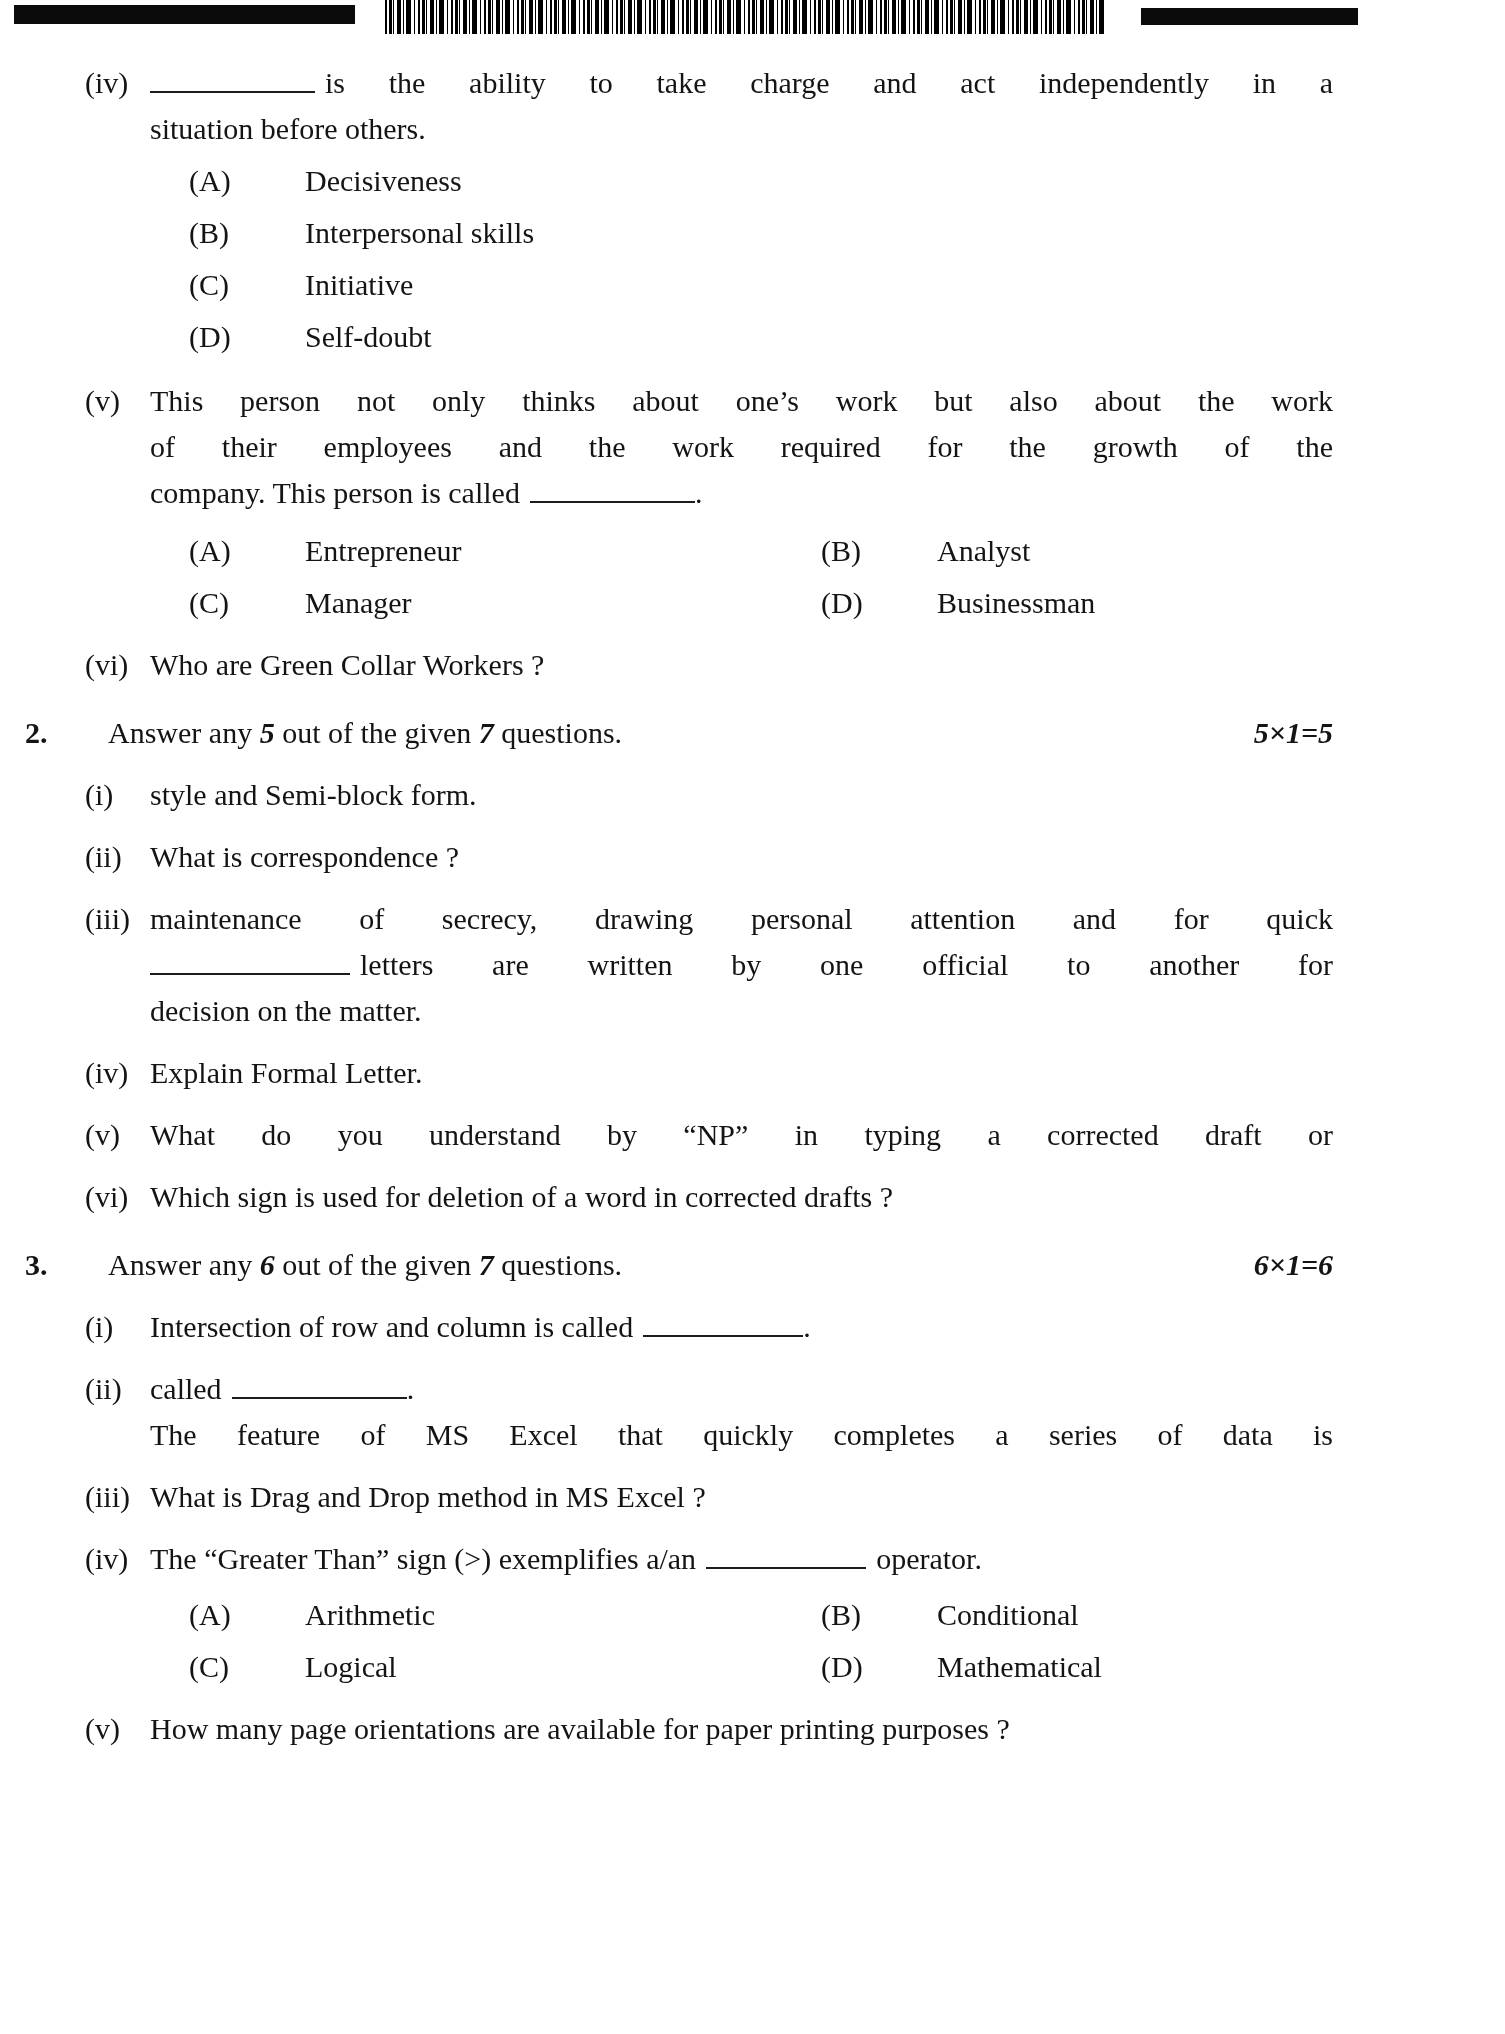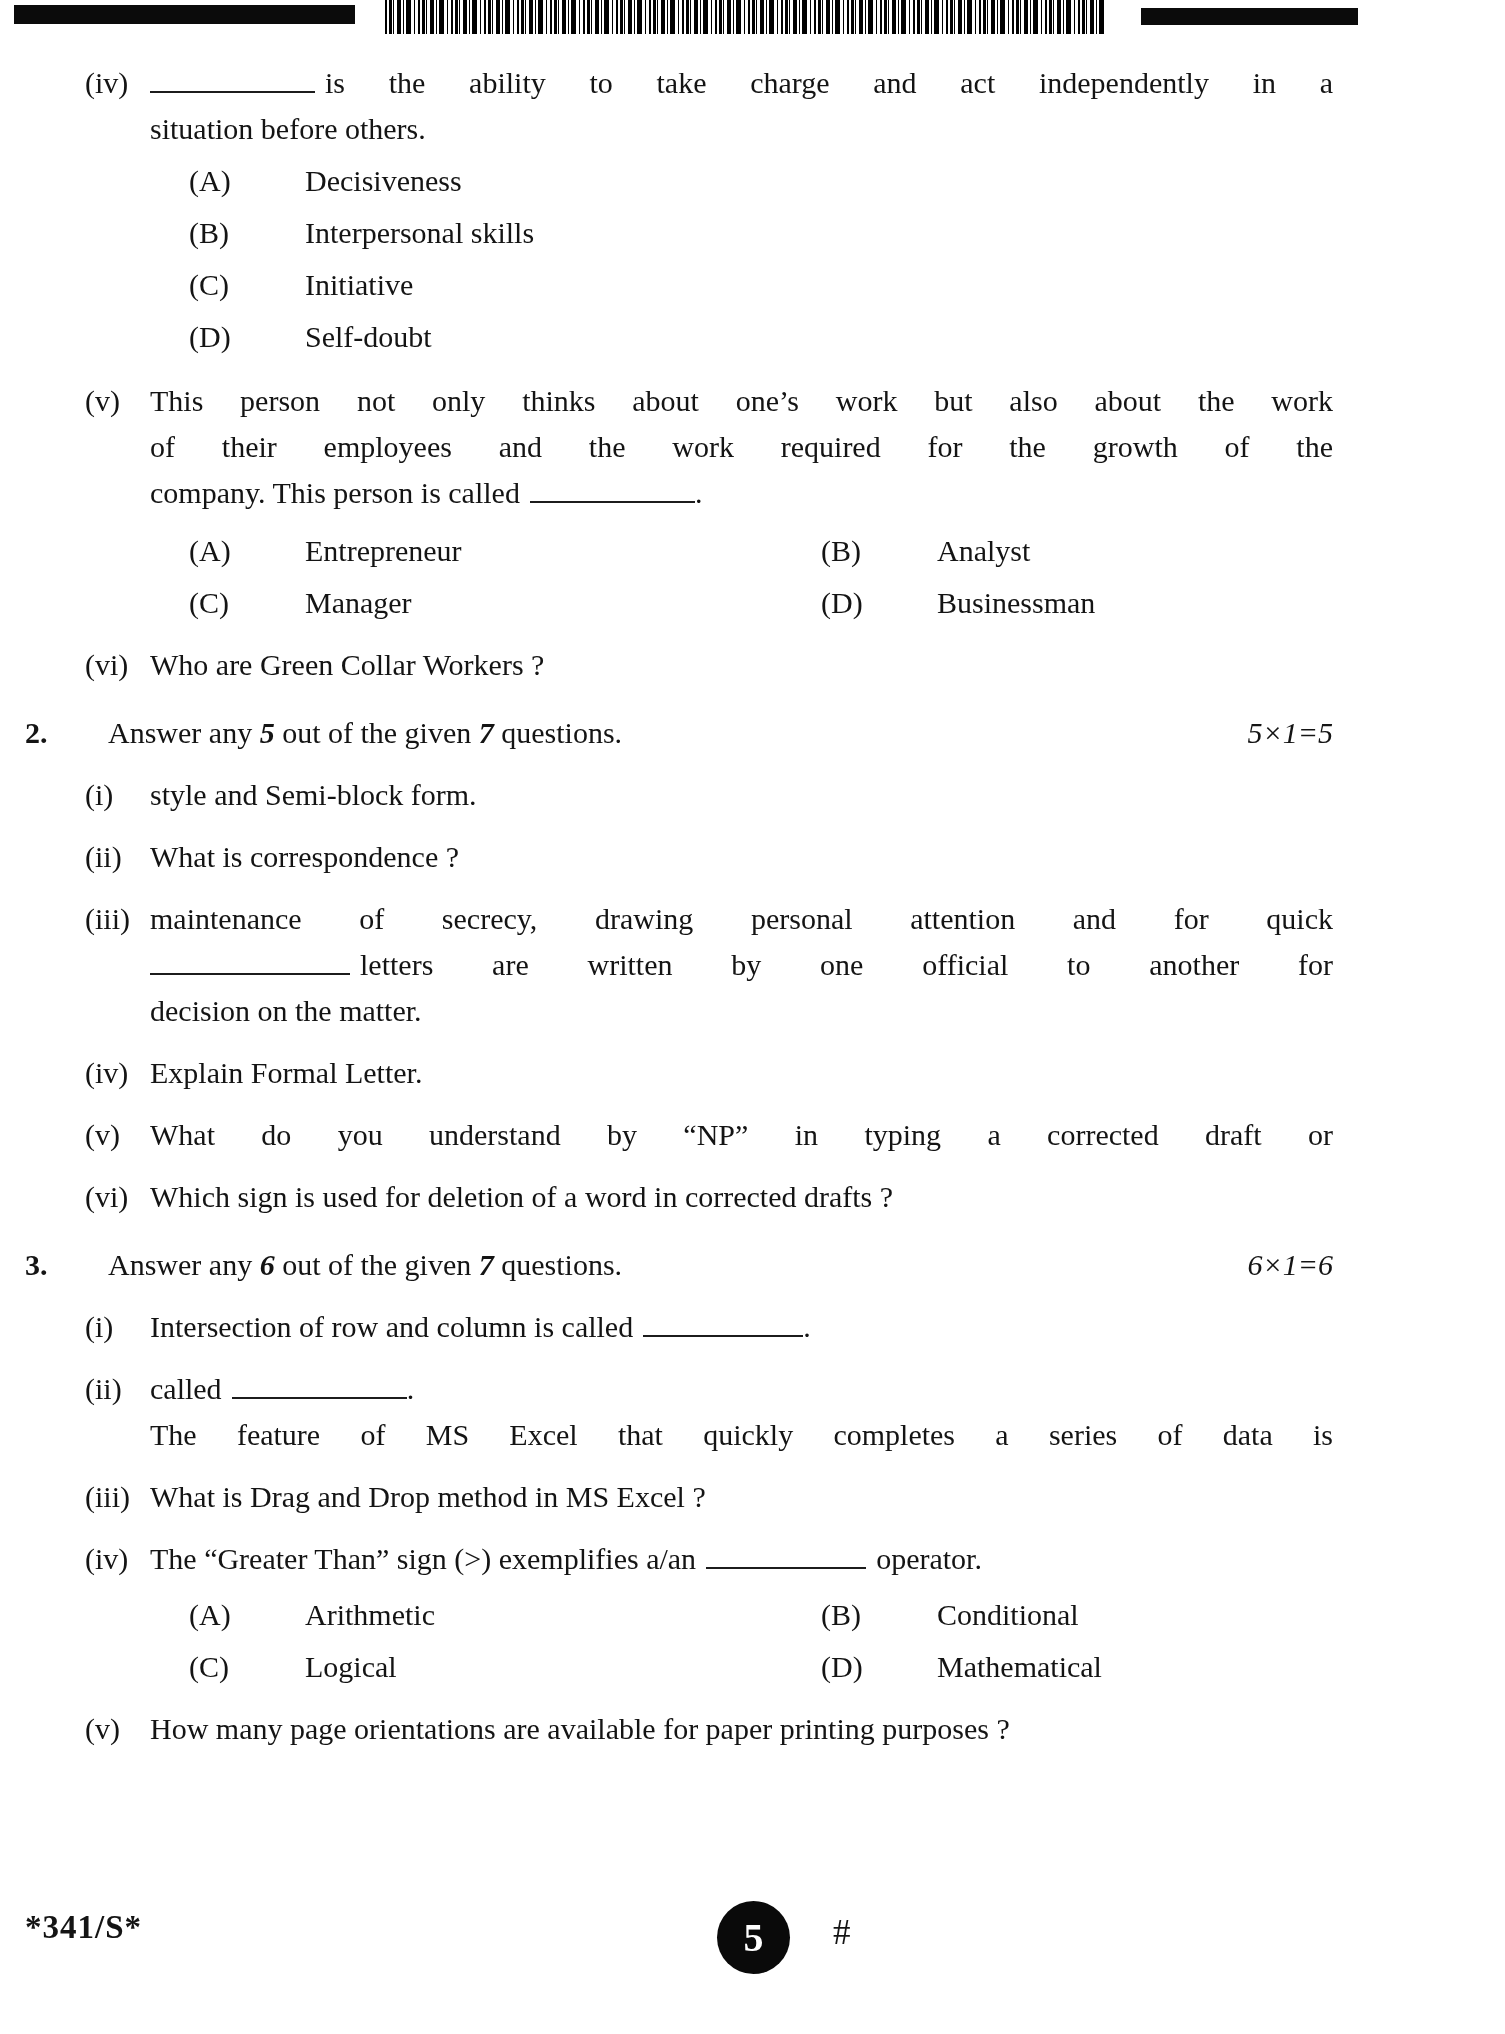--- a/index.html
+++ b/index.html
@@ -28,21 +28,21 @@
 
   
   .subq { display: flex; margin: 16px 25px 0 85px; font-size: 30px; }
   .sub-label { min-width: 51px; margin-right: 14px; line-height: 46px; white-space: nowrap; }
   .sub-body { flex: 1; max-width: 1310px; }
   .line { line-height: 46px; }
   .jl { text-align: justify; text-align-last: justify; -moz-text-align-last: justify; }
 
   .mainq { display: flex; margin: 22px 25px 0 25px; font-size: 30px; line-height: 46px; }
   .main-num { min-width: 55px; margin-right: 28px; font-weight: bold; }
-  .marks { margin-left: auto; font-style: italic; white-space: nowrap; }
+  .marks { margin-left: auto; font-style: italic; white-space: nowrap; font-weight: bold; }
   .bi { font-weight: bold; font-style: italic; }
 
   .optgroup { margin-left: 189px; margin-right: 25px; font-size: 30px; }
   .optgroup.single { margin-top: 0; }
   .opt-row { display: flex; margin-top: 6px; line-height: 46px; }
   .opt  { display: flex; width: 632px; }
   .opt:last-child { flex: 1; }
   .opt-label { min-width: 116px; }
 
   
@@ -265,22 +265,14 @@
     </div>
   </div>
 
   <div class="subq">
     <div class="sub-label">(v)</div>
     <div class="sub-body">
       <div class="line"><span>How many page orientations are available for paper printing purposes ?</span></div>
     </div>
   </div>
 
-  <div class="footer">
-    <div class="footer-left">*341/S*</div>
-    <div class="page-circle">
-      <span>5</span>
-    </div>
-    <div class="hash">#</div>
-    <div class="footer-right">[ P.T.O. ]</div>
-  </div>
 
 </div>
 
 </body></html>

